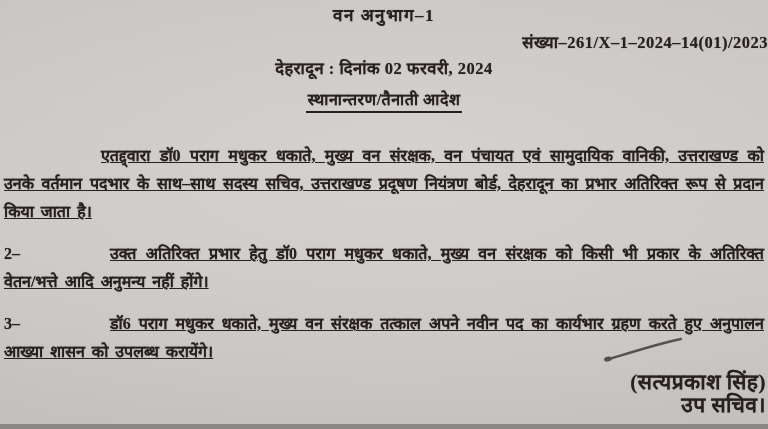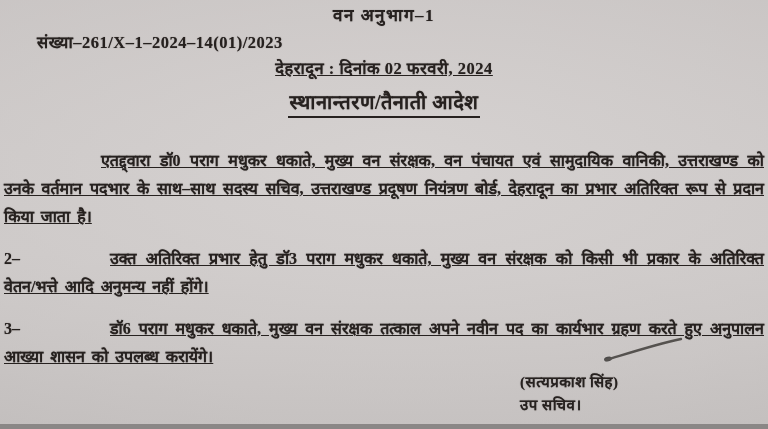--- a/index.html
+++ b/index.html
@@ -21,36 +21,35 @@
     text-shadow: 0 0 1px rgba(45,40,38,0.55);
   }
   .hdr-section {
     padding-top: 3px;
     text-align: center;
     font-size: 17px;
     letter-spacing: 1.5px;
   }
   .hdr-ref {
     margin-top: 4px;
-    text-align: left;
+    text-align: right;
     font-size: 16.5px;
     letter-spacing: 0.5px;
     margin-left: 37px;
   }
   .hdr-date {
     margin-top: 3px;
     text-align: center;
     font-size: 16.5px;
     letter-spacing: 0.5px;
-    text-decoration: underline;
   }
   .doc-title {
     margin-top: 9px;
     text-align: center;
-    font-size: 20px;
+    font-size: 16px;
   }
   .doc-title .underlined {
     display: inline-block;
     border-bottom: 2px solid #26211f;
     padding: 0 2px 1px 2px;
     letter-spacing: 0.5px;
   }
   .body-text {
     margin: 29px 4px 0 4px;
   }
@@ -72,22 +71,22 @@
   .para .txt {
     display: block;
   }
   .indent-1 .txt { text-indent: 97px; }
   .indent-2 .txt { text-indent: 106px; }
   .signature {
     position: absolute;
     left: 520px;
     top: 336px;
     width: 246px;
-    text-align: left;
-    font-size: 15px;
+    text-align: right;
+    font-size: 21px;
     line-height: 23px;
   }
   .sig-stroke {
     display: block;
     margin: 0 auto 7px auto;
     width: 84px;
     height: 28px;
   }
   .sig-name, .sig-designation {
     display: block;
@@ -110,21 +109,21 @@
   </div>
 
   <div class="body-text">
 
     <div class="para indent-1">
       <span class="txt">एतद्द्वारा डॉ0 पराग मधुकर धकाते, मुख्य वन संरक्षक, वन पंचायत एवं सामुदायिक वानिकी, उत्तराखण्ड को उनके वर्तमान पदभार के साथ–साथ सदस्य सचिव, उत्तराखण्ड प्रदूषण नियंत्रण बोर्ड, देहरादून का प्रभार अतिरिक्त रूप से प्रदान किया जाता है।</span>
     </div>
 
     <div class="para indent-2">
       <span class="num">2–</span>
-      <span class="txt">उक्त अतिरिक्त प्रभार हेतु डॉ3 पराग मधुकर धकाते, मुख्य वन संरक्षक को किसी भी प्रकार के अतिरिक्त वेतन/भत्ते आदि अनुमन्य नहीं होंगे।</span>
+      <span class="txt">उक्त अतिरिक्त प्रभार हेतु डॉ0 पराग मधुकर धकाते, मुख्य वन संरक्षक को किसी भी प्रकार के अतिरिक्त वेतन/भत्ते आदि अनुमन्य नहीं होंगे।</span>
     </div>
 
     <div class="para indent-2">
       <span class="num">3–</span>
       <span class="txt">डॉ6 पराग मधुकर धकाते, मुख्य वन संरक्षक तत्काल अपने नवीन पद का कार्यभार ग्रहण करते हुए अनुपालन आख्या शासन को उपलब्ध करायेंगे।</span>
     </div>
 
   </div>
 
   <div class="signature">

